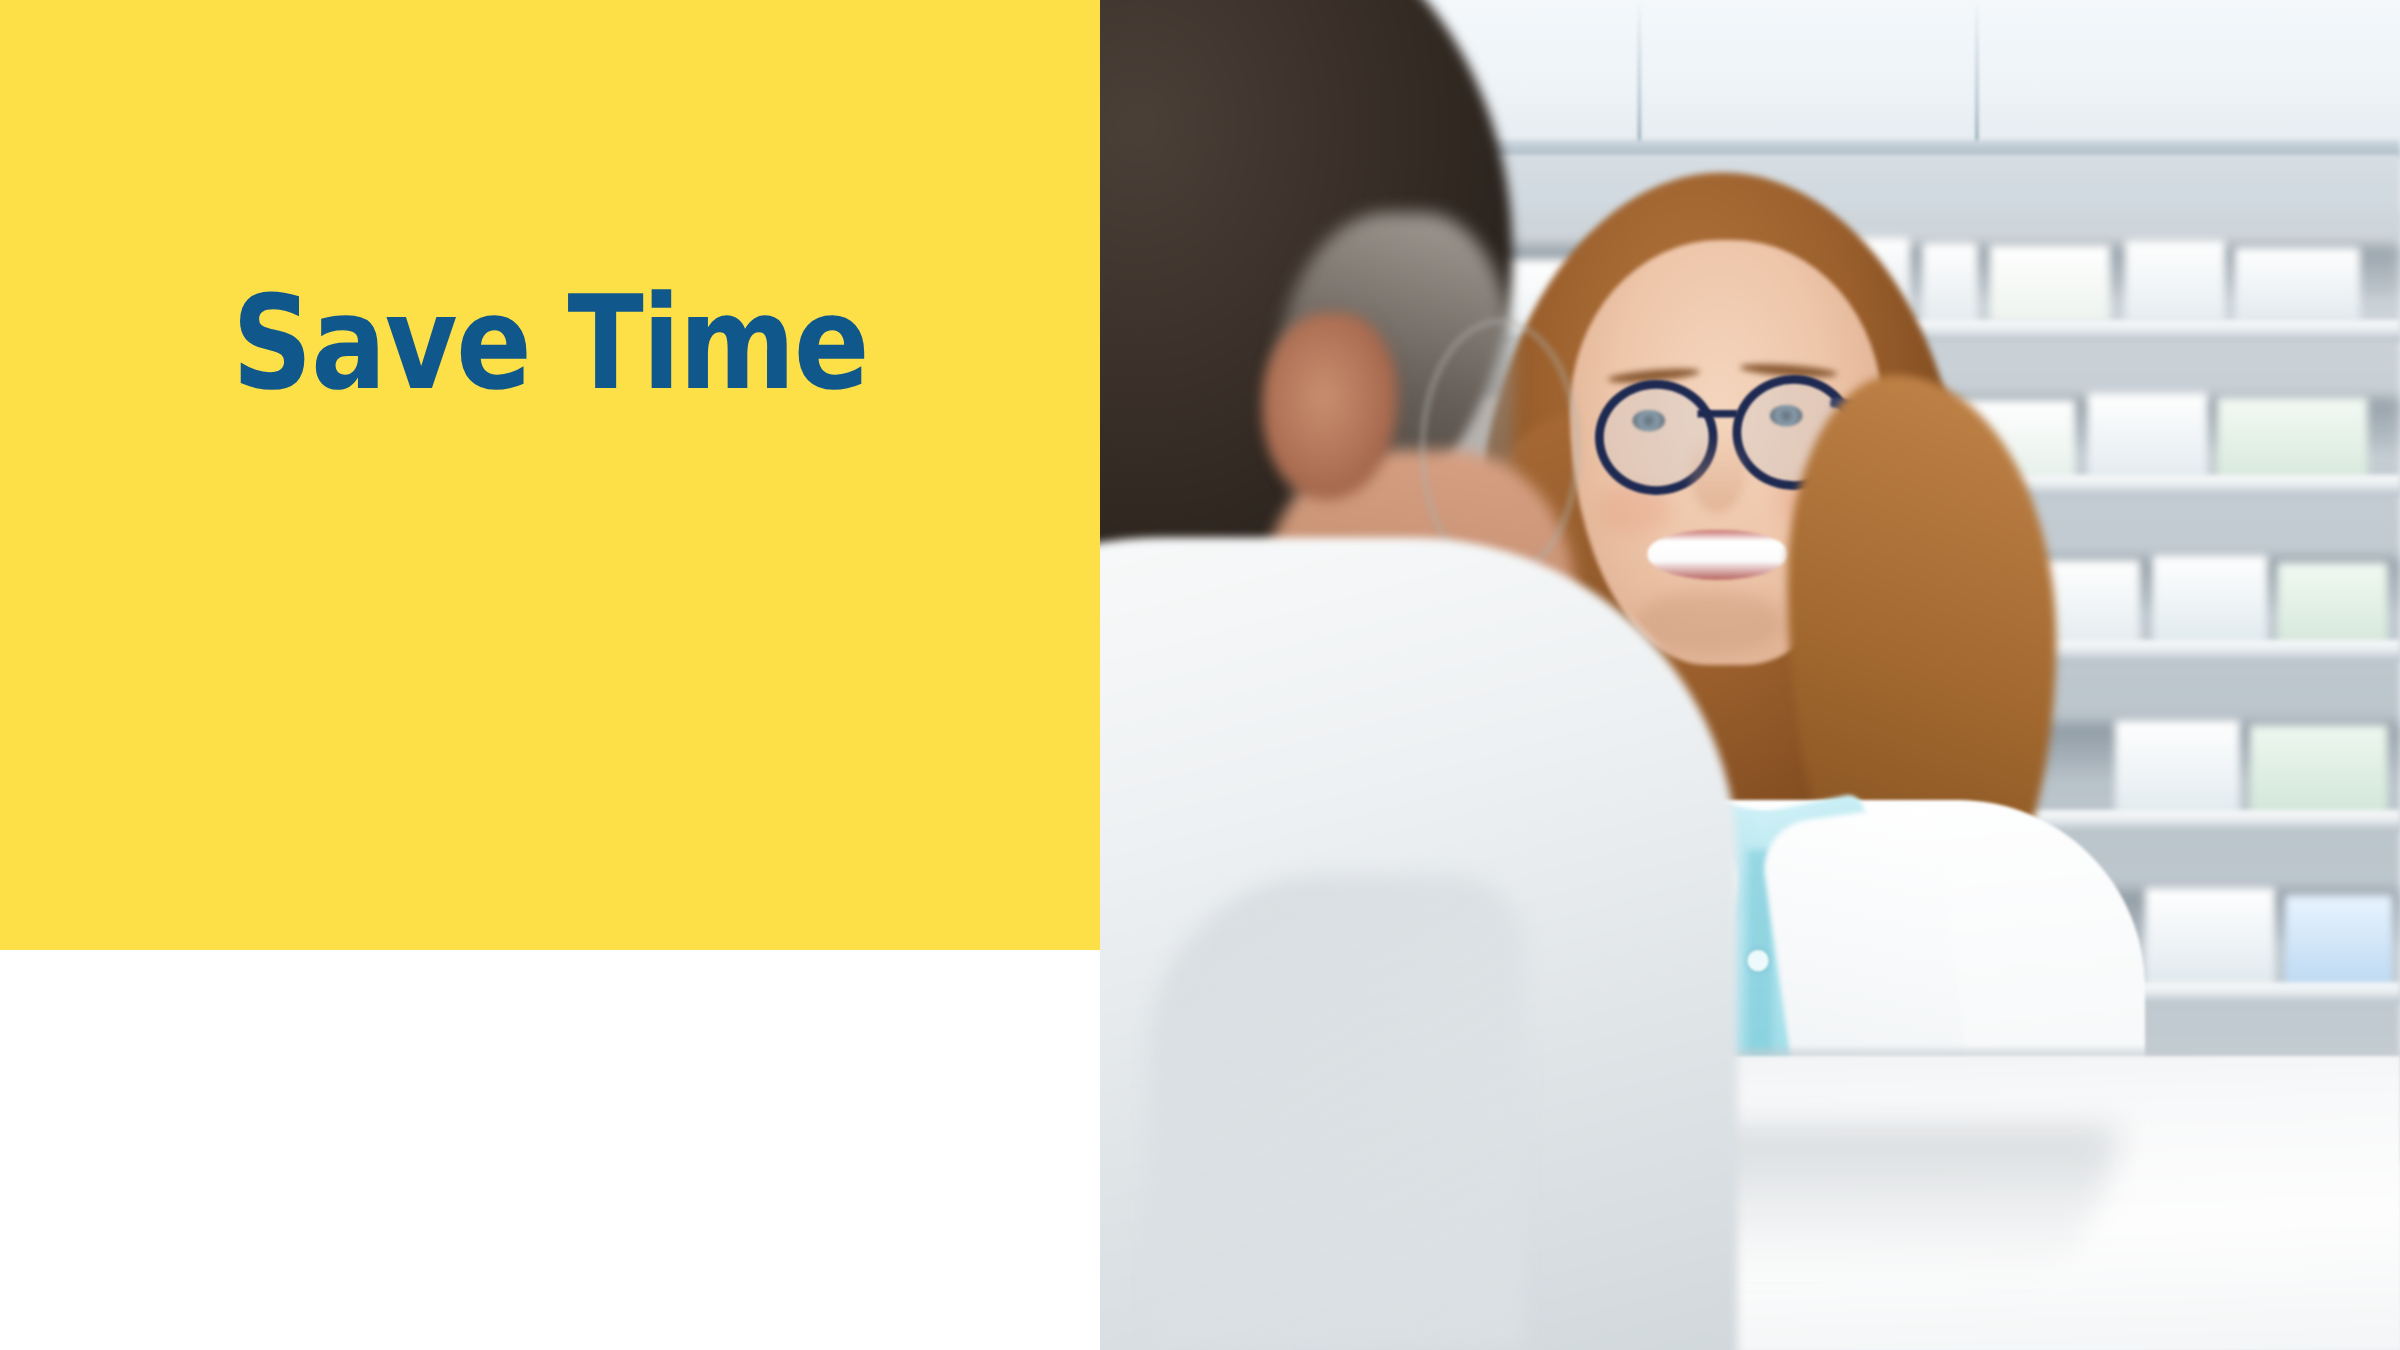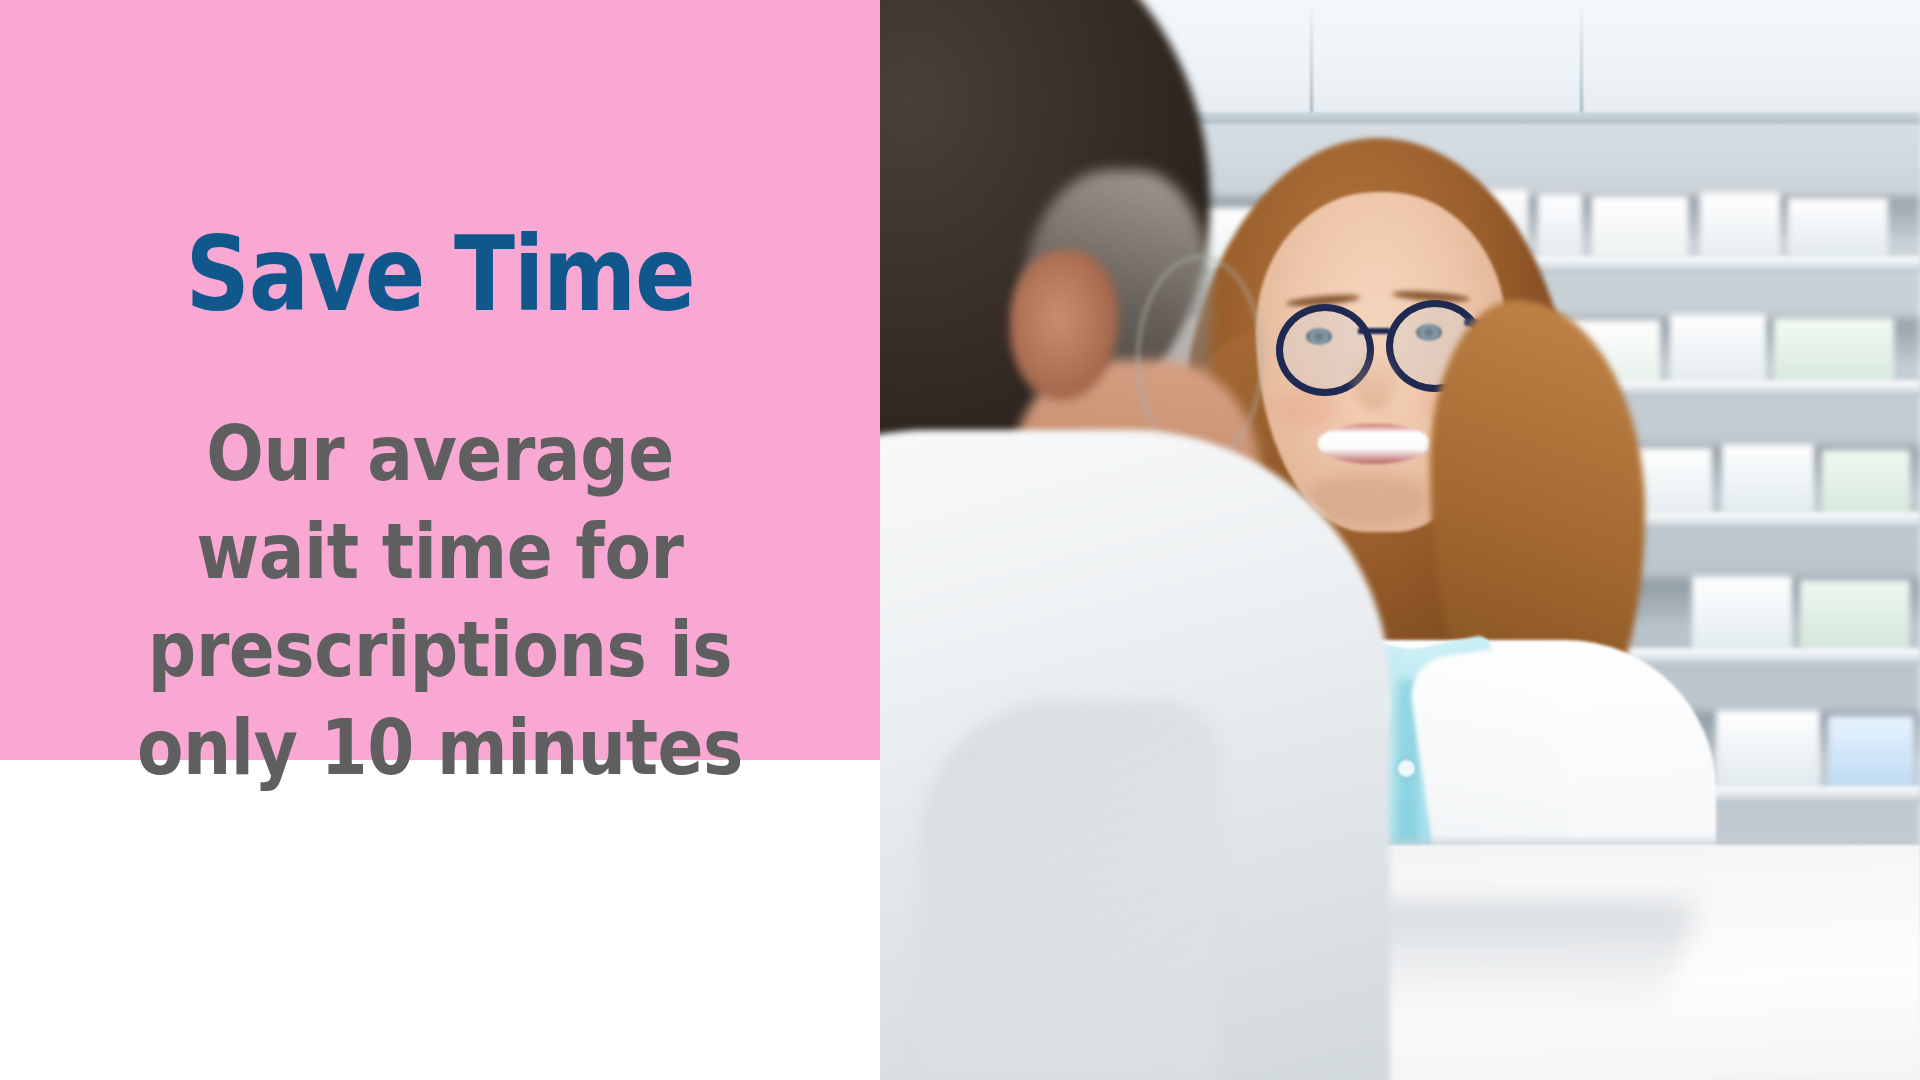--- a/index.html
+++ b/index.html
@@ -20,21 +20,21 @@
     height: 1080px;
     background: #ffffff;
     display: flex;
   }
 
   
   #text-panel {
     position: relative;
     width: 880px;
     height: 760px;
-    background: #f9a8d4;
+    background: #fde047;
     flex: 0 0 880px;
     display: flex;
     flex-direction: column;
     align-items: center;
     justify-content: flex-start;
     text-decoration: underline;
   }
 
   #headline {
     margin: 0;
@@ -407,26 +407,20 @@
 </style>
 </head>
 <body>
 
 <div id="banner">
 
   <div id="text-panel">
 
     <h1 id="headline">Save Time</h1>
 
-    <div id="subcopy">
-      <span class="line">Our average</span>
-      <span class="line">wait time for</span>
-      <span class="line">prescriptions is</span>
-      <span class="line">only 10 minutes</span>
-    </div>
 
   </div>
 
   <div id="photo">
 
     <div class="wall-top"></div>
     <div class="wall-div" style="left:160px;"></div>
     <div class="wall-div" style="left:430px;"></div>
     <div class="wall-div" style="left:700px;"></div>
     <div class="wall-rail"></div>

